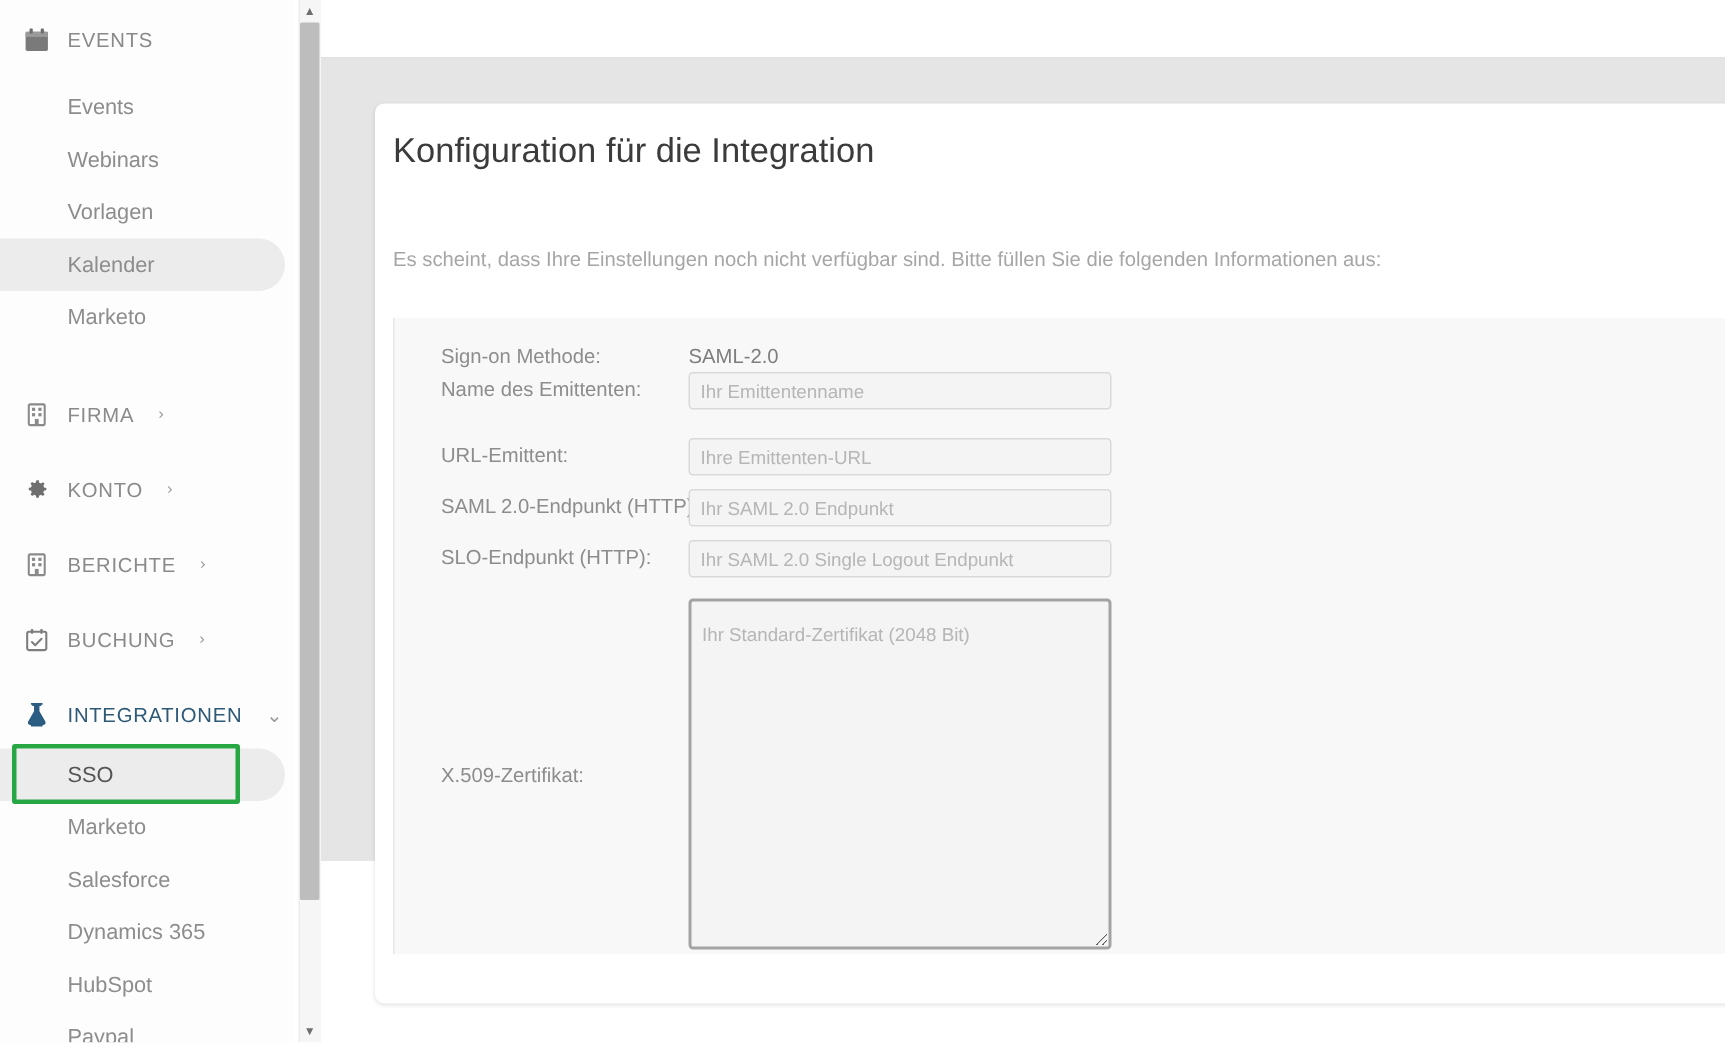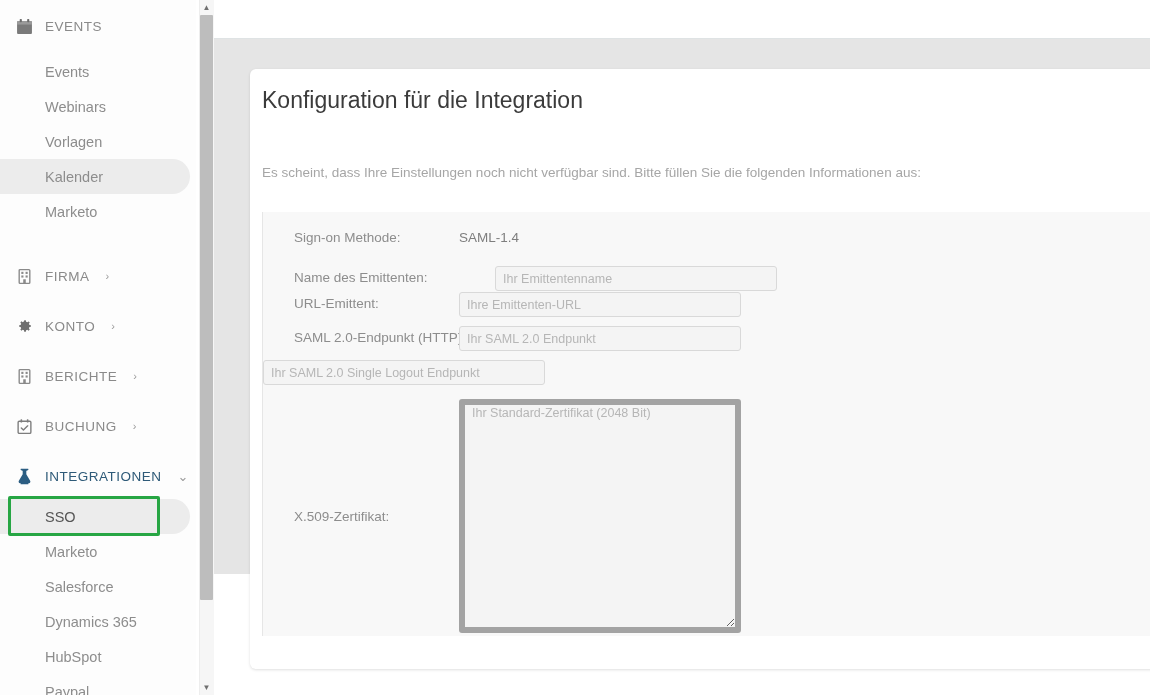--- a/index.html
+++ b/index.html
@@ -161,23 +161,23 @@
     font-size: 12.5px;
     color: #3b3b3b;
     font-family: "Liberation Sans", sans-serif;
     outline: none;
   }
   .finput::placeholder { color: #b6b6b6; }
   .ftextarea {
     width: 282px;
     height: 234px;
     background: #f4f4f4;
-    border: 6px solid #a3a3a3;
+    border: 2px solid #a3a3a3;
     border-radius: 3px;
-    padding: 0 7px;
+    padding: 14px 7px;
     font-size: 12.5px;
     color: #3b3b3b;
     font-family: "Liberation Sans", sans-serif;
     outline: none;
     resize: vertical;
     line-height: 1.4;
   }
   .ftextarea::placeholder { color: #b6b6b6; }
 </style>
 </head>
@@ -313,39 +313,40 @@
   <div id="canvas">
     <div id="card">
 
       <h1 id="page-title">Konfiguration für die Integration</h1>
       <div class="lede" id="lede2">Es scheint, dass Ihre Einstellungen noch nicht verfügbar sind. Bitte füllen Sie die folgenden Informationen aus:</div>
 
       <div id="form-panel">
 
         <div class="frow" style="top:18px;">
           <div class="flabel">Sign-on Methode:</div>
-          <div class="fvalue">SAML-1.4</div>
-        </div>
-
-        <div class="frow" style="top:54px;gap:36px;">
+          <div class="fvalue">SAML-2.0</div>
+        </div>
+
+        <div class="frow" style="top:36px;">
           <div class="flabel" style="padding-top:4px;">Name des Emittenten:</div>
           <input class="finput" type="text" placeholder="Ihr Emittentenname" style="">
         </div>
 
         <div class="frow" style="top:80px;">
           <div class="flabel" style="padding-top:4px;">URL-Emittent:</div>
           <input class="finput" type="text" placeholder="Ihre Emittenten-URL" style="">
         </div>
 
         <div class="frow" style="top:114px;">
           <div class="flabel" style="padding-top:4px;">SAML 2.0-Endpunkt (HTTP):</div>
           <input class="finput" type="text" placeholder="Ihr SAML 2.0 Endpunkt" style="">
         </div>
 
         <div class="frow" style="top:148px;">
+          <div class="flabel" style="padding-top:4px;">SLO-Endpunkt (HTTP):</div>
           <input class="finput" type="text" placeholder="Ihr SAML 2.0 Single Logout Endpunkt" style="">
         </div>
 
         <div class="frow" style="top:182px; align-items:center; height:244px;">
           <div class="flabel">X.509-Zertifikat:</div>
           <textarea class="ftextarea" placeholder="Ihr Standard-Zertifikat (2048 Bit)" style=""></textarea>
         </div>
 
       </div>
     </div>

